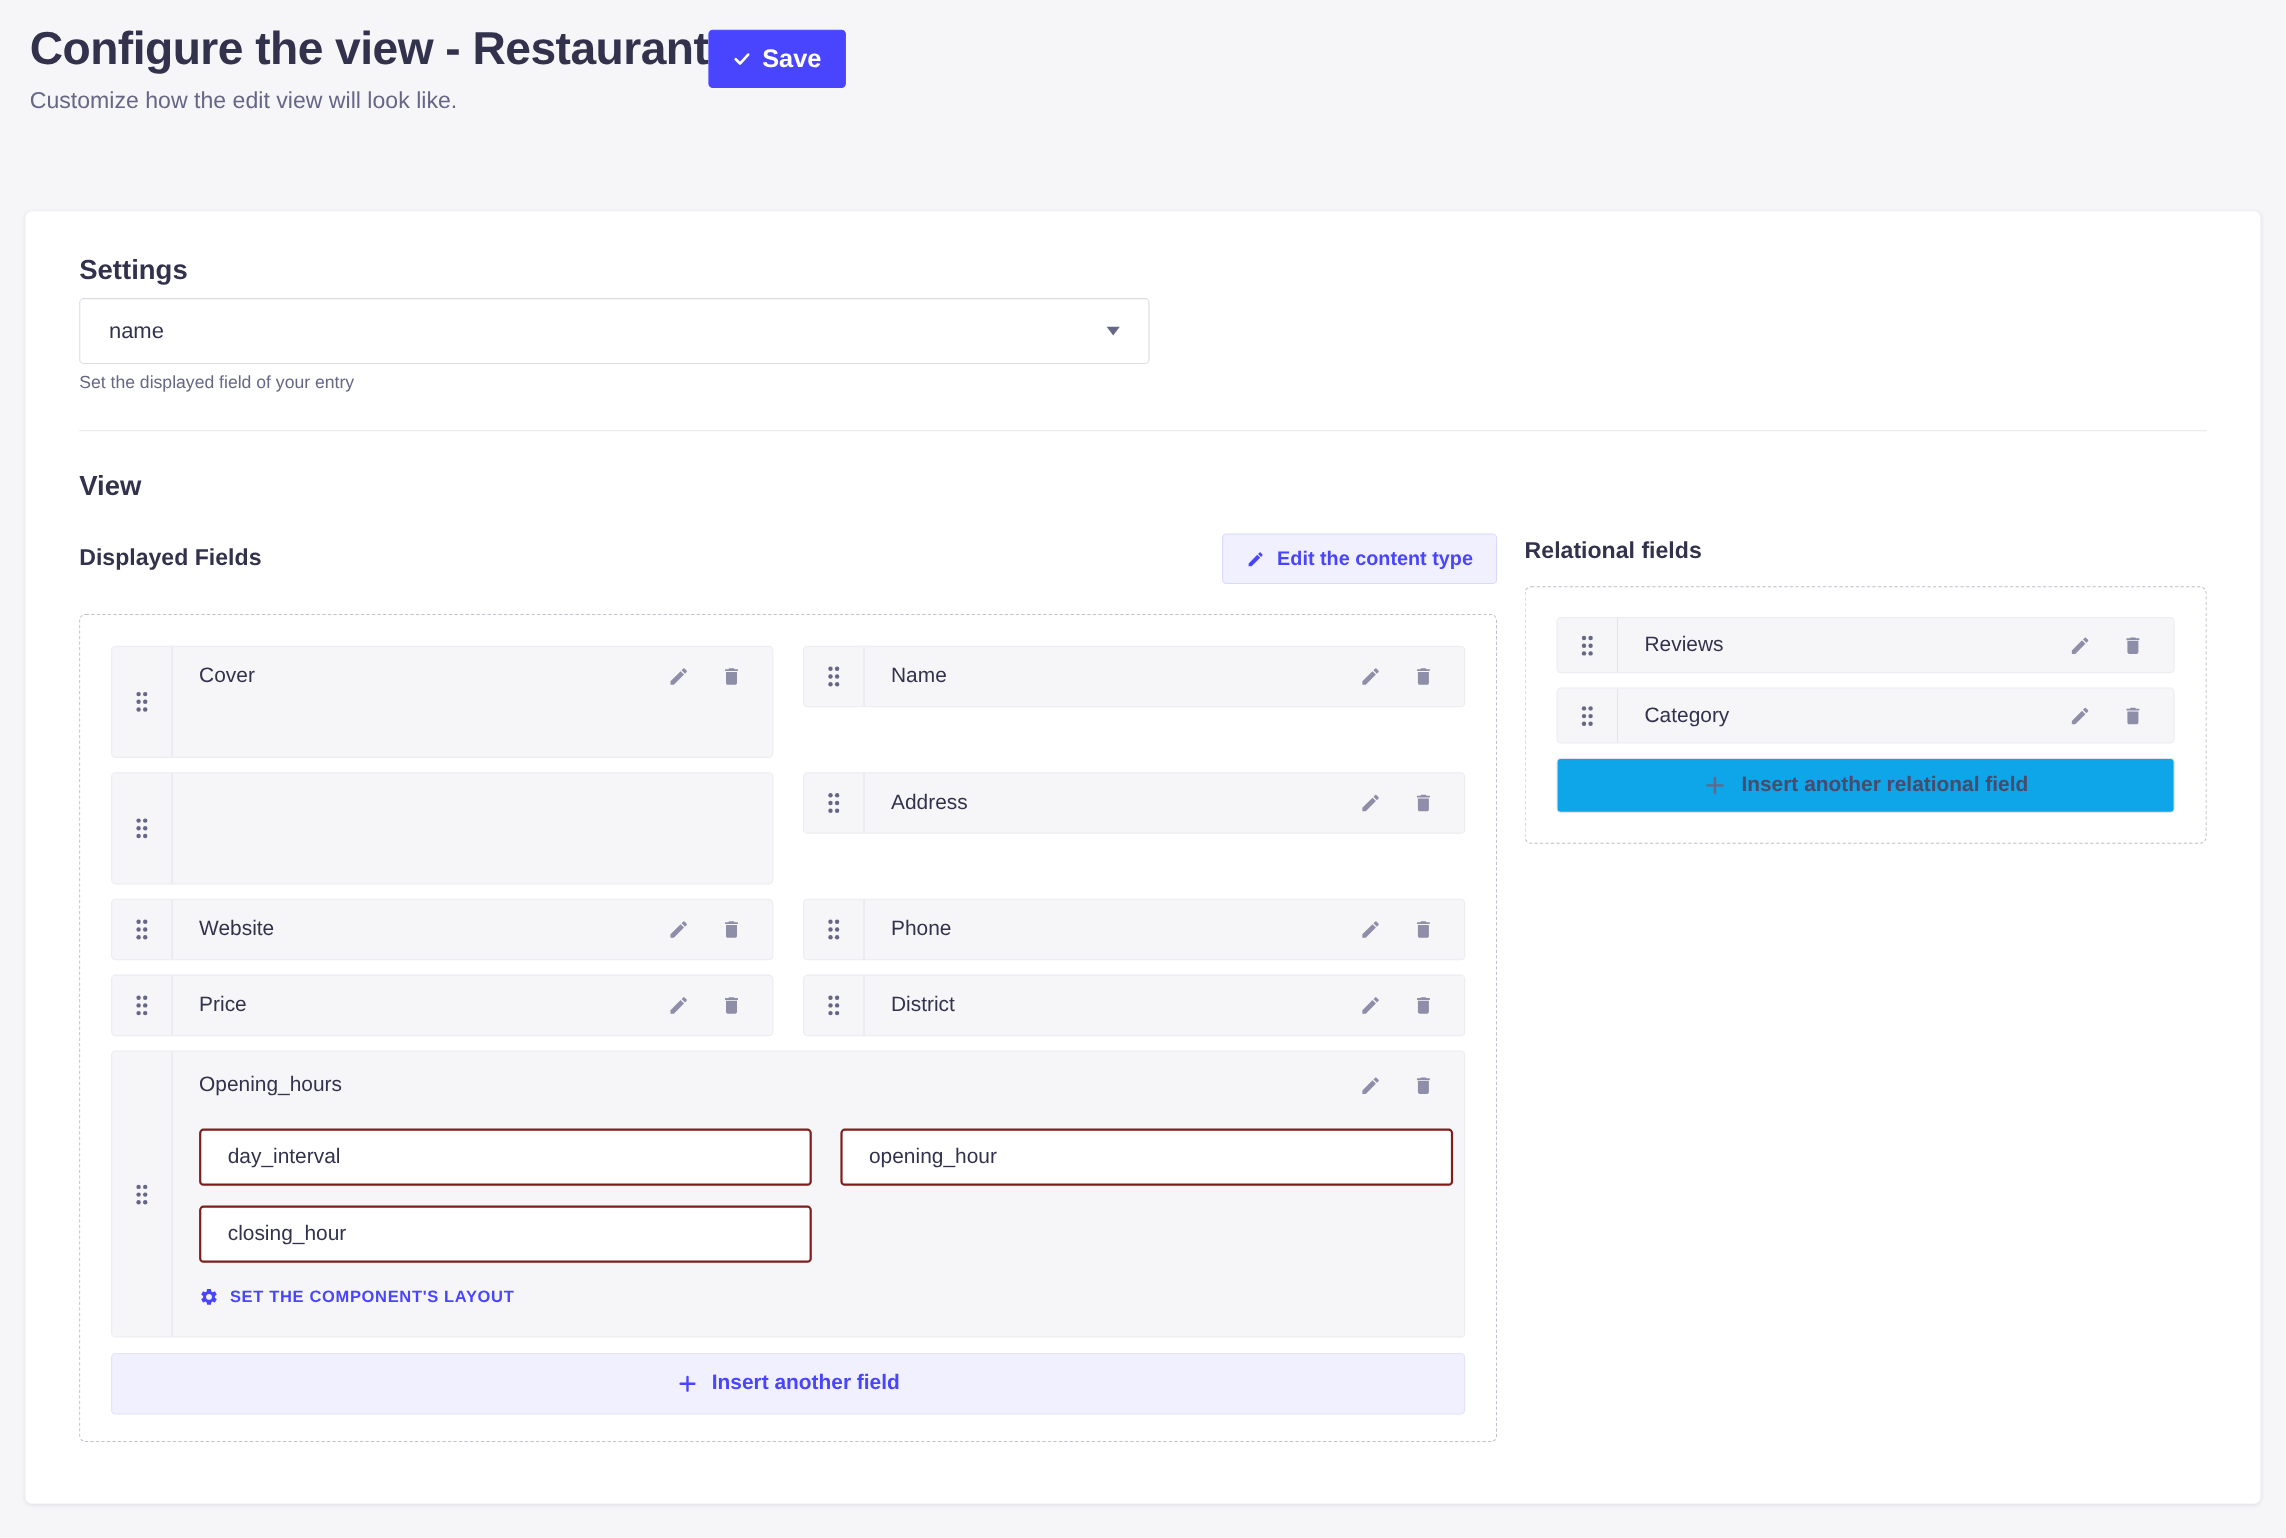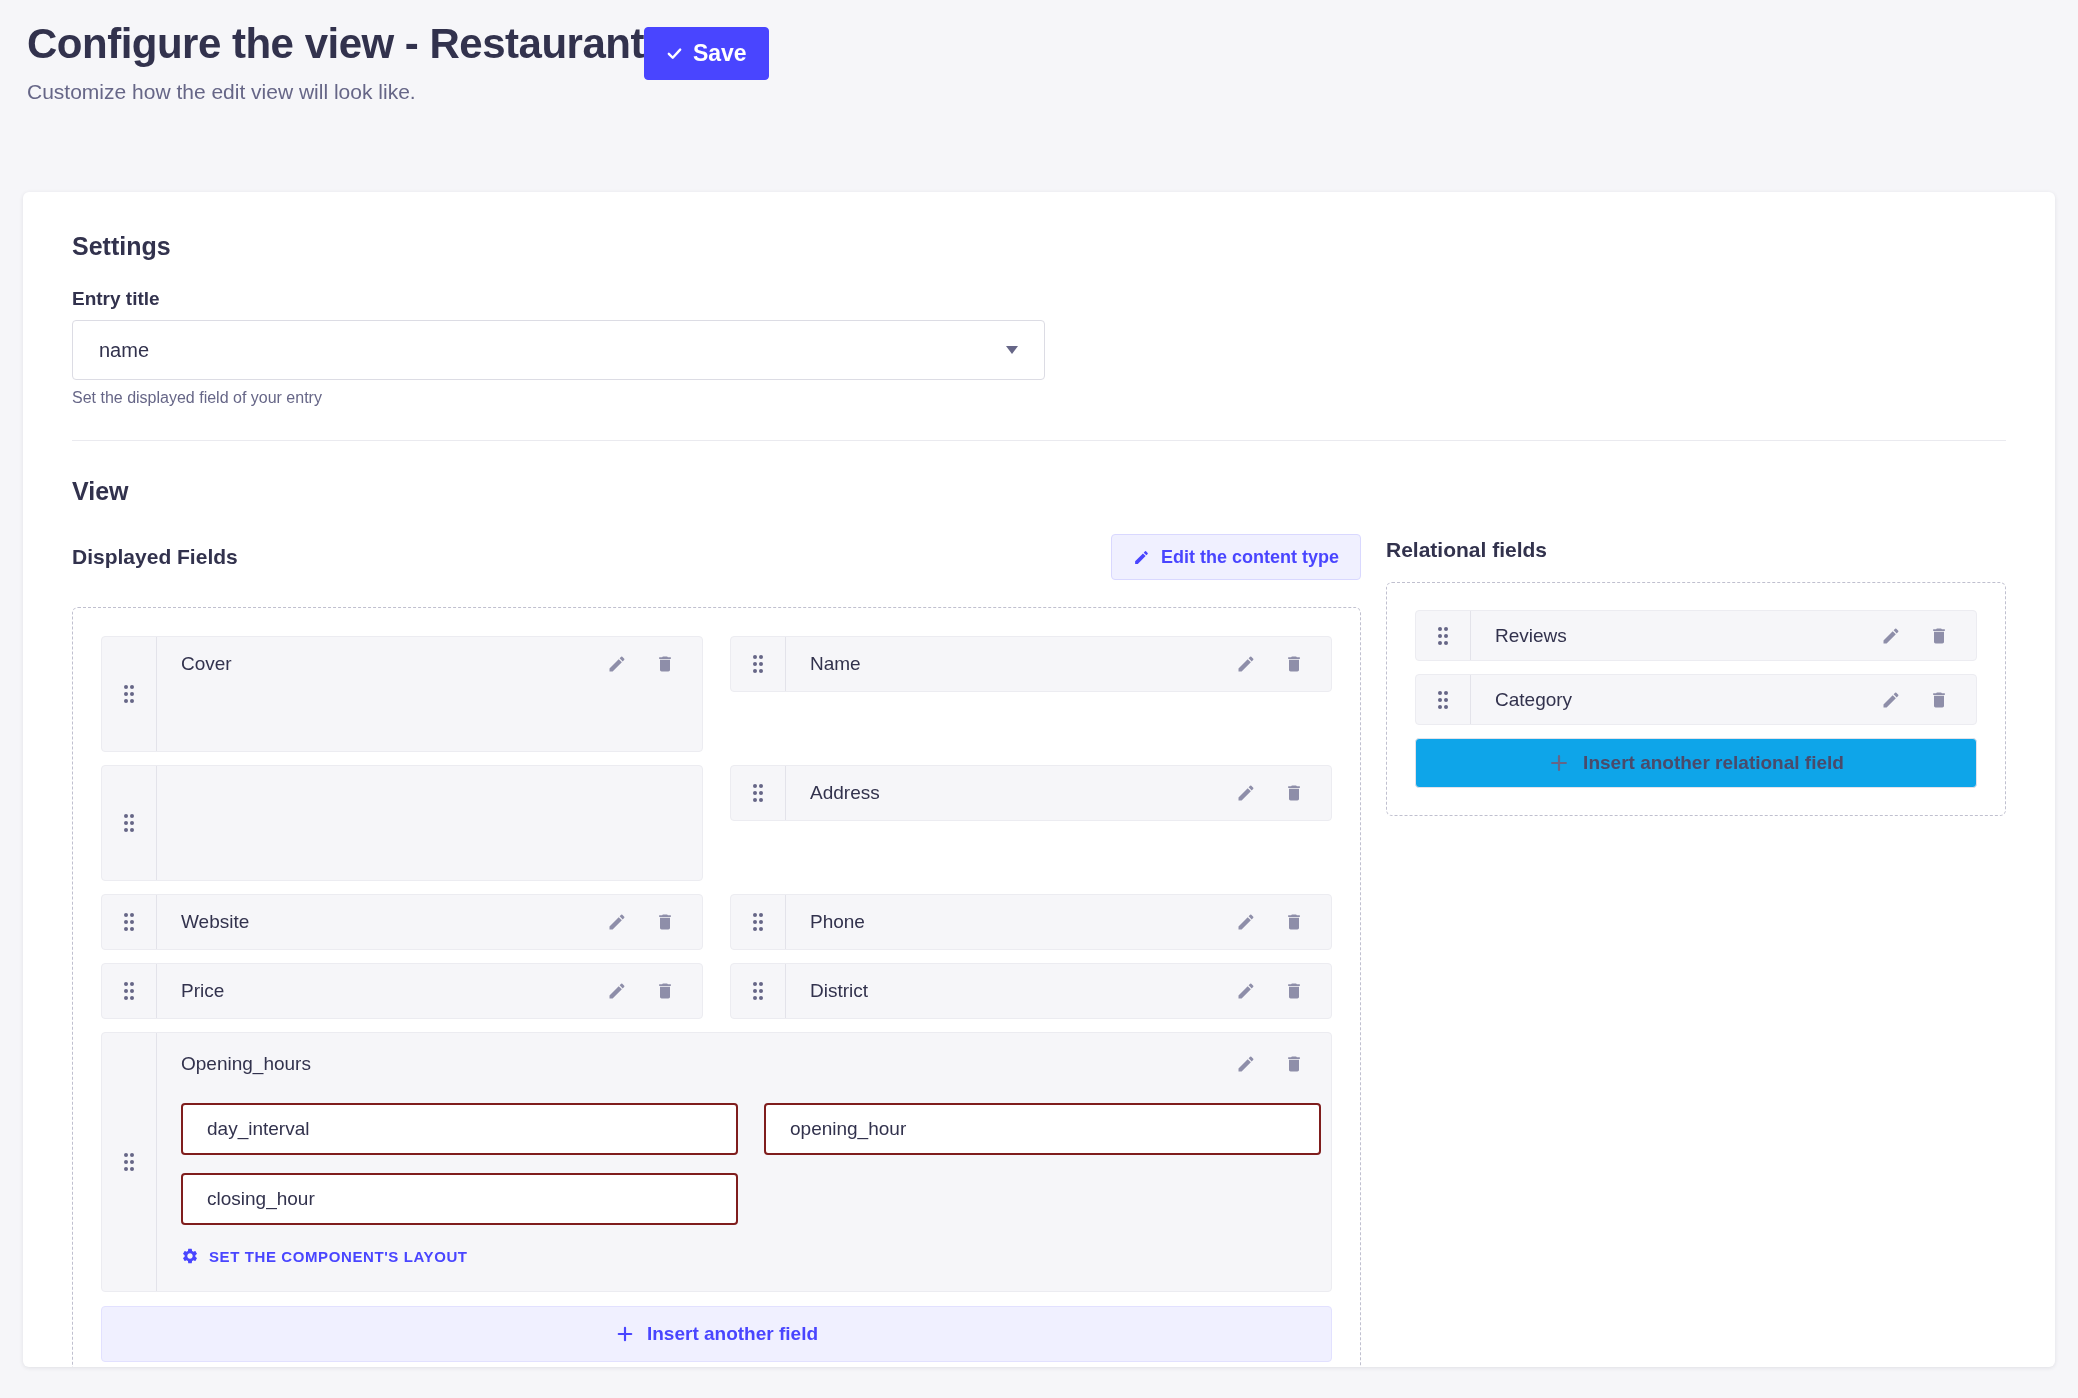--- a/index.html
+++ b/index.html
@@ -157,21 +157,21 @@
 
   
   .card {
     background: #f6f6f9;
     border: 1px solid #ececf1;
     border-radius: 4px;
     display: flex;
     overflow: hidden;
   }
   .card.short { height: 56px; align-self: start; }
-  .card.tall  { height: 116px; }
+  .card.tall  { height: 102px; }
   .handle {
     flex: 0 0 55px;
     border-right: 1px solid #e3e3ea;
     display: flex;
     align-items: center;
     justify-content: center;
     cursor: grab;
     background: transparent;
     border-top: none; border-bottom: none; border-left: none;
     padding: 0;
@@ -303,21 +303,20 @@
           <path d="M4 12.5L9.5 18L20 6.5" stroke="#ffffff" stroke-width="3.4" stroke-linecap="round" stroke-linejoin="round"></path>
         </svg>
     </span>
     <span>Save</span>
   </button>
 </div>
 
 <div class="panel">
 
   <h2 class="section-heading">Settings</h2>
-  <span class="field-label">Entry title</span>
   <div class="select-box">
     <span>name</span>
     <span class="caret"></span>
   </div>
   <p class="hint">Set the displayed field of your entry</p>
 
   <hr class="divider">
 
   <h2 class="section-heading view-heading">View</h2>
 

